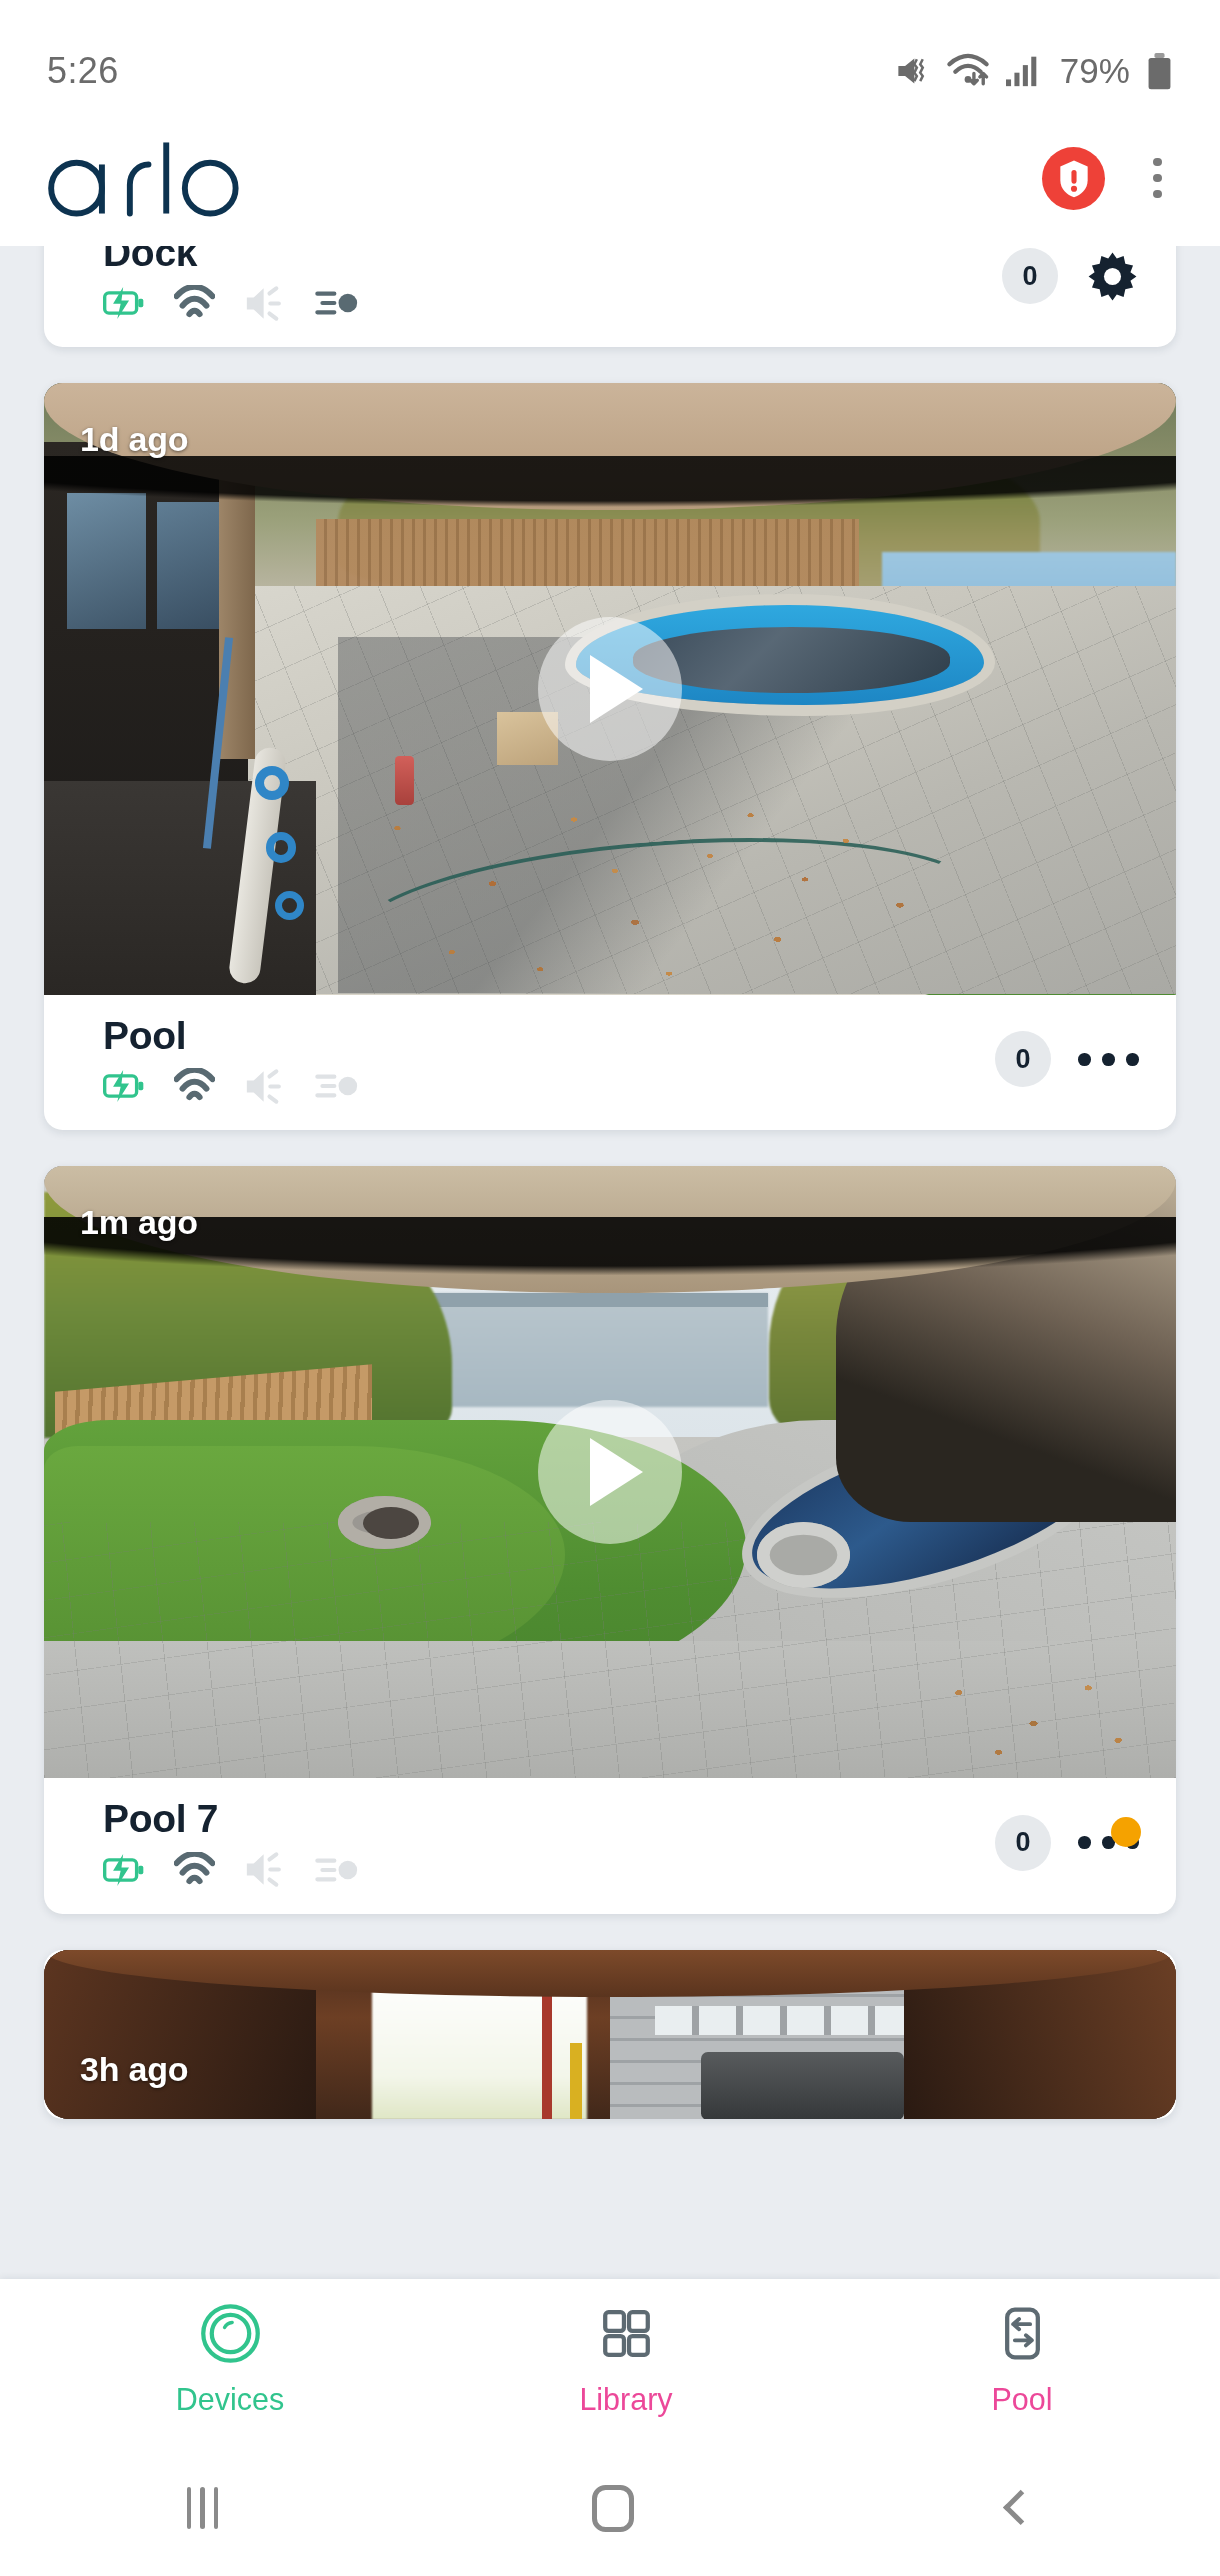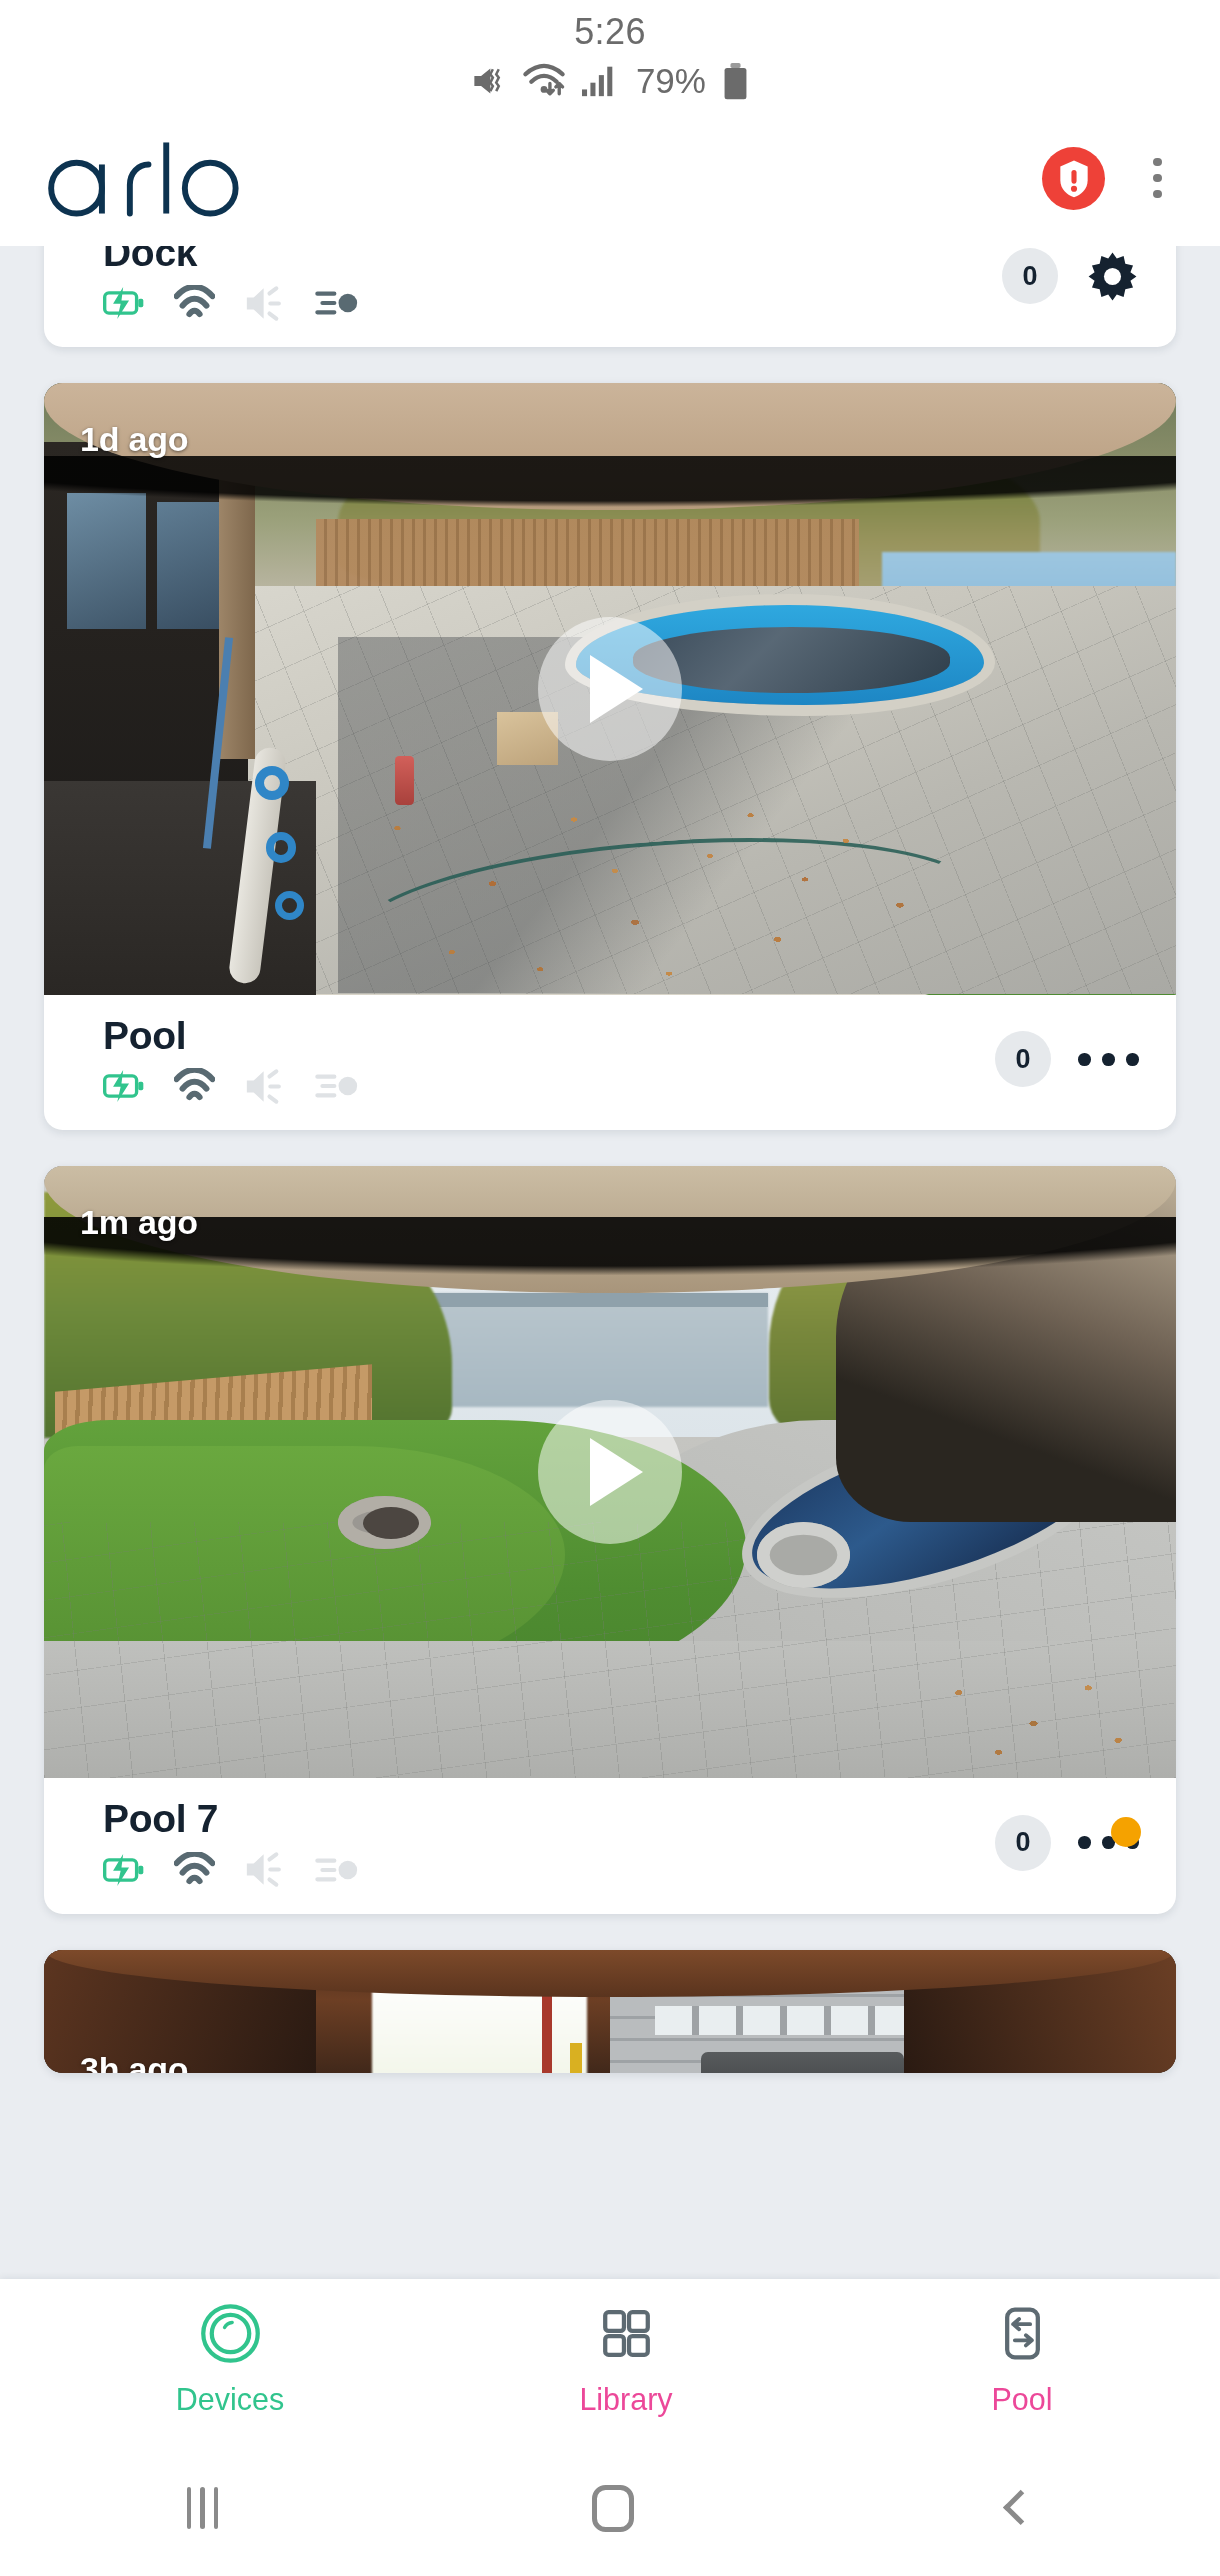--- a/index.html
+++ b/index.html
@@ -5,23 +5,23 @@
   * { margin:0; padding:0; box-sizing:border-box; }
   html, body {
     width:1220px; height:2576px;
     font-family:"Liberation Sans", sans-serif;
     background:#ffffff;
     overflow:hidden;
   }
 
   
   .statusbar{
-    position:absolute; top:1px; left:0; width:1220px; height:110px;
+    position:absolute; top:16px; left:0; width:1220px; height:110px;
     background:#ffffff; display:flex; align-items:center;
-    justify-content:space-between; padding:10px 47px;flex-direction:column;
+    justify-content:space-between; padding:10px 47px;
   }
   .clock{ font-size:36px; color:#6b6b6b; letter-spacing:0.4px; }
   .status-right{ display:flex; align-items:center; gap:14.4px; }
   .status-right svg{ display:block; }
   .batt-pct{ font-size:35px; color:#6b6b6b; margin-left:6.8px; margin-right:1.7px;}
 
   
   .appbar{
     position:absolute; top:110px; left:0; width:1220px; height:136px;
     background:#ffffff; display:flex; align-items:center;
@@ -66,21 +66,21 @@
   .dots{ position:relative; width:61px; height:56px; display:flex;
     align-items:center; justify-content:center; gap:11px; }
   .dots i{ width:12.7px; height:12.7px; border-radius:50%; background:#152230; display:block; }
   .dots .notif{
     position:absolute; width:30px; height:30px; border-radius:50%;
     background:#f5a200; right:-1.7px; top:2.5px;
   }
 
   
   .thumb{ position:relative; width:100%; height:612px; overflow:hidden; background:#2a2420; }
-  .thumb.short{ height:123px; }
+  .thumb.short{ height:169px;border-radius:25px; }
   .ts{
     position:absolute; left:36px; top:37px; color:#fff; font-size:34px;
     font-weight:700; text-shadow:0 0.8px 3.4px rgba(0,0,0,.55); z-index:4;
     letter-spacing:-0.2px;
   }
   .thumb.short .ts{ top:100px; }
   .play{
     position:absolute; left:50%; top:50%; transform:translate(-50%,-50%);
     width:144px; height:144px; border-radius:50%;
     background:rgba(255,255,255,.52); z-index:4;

